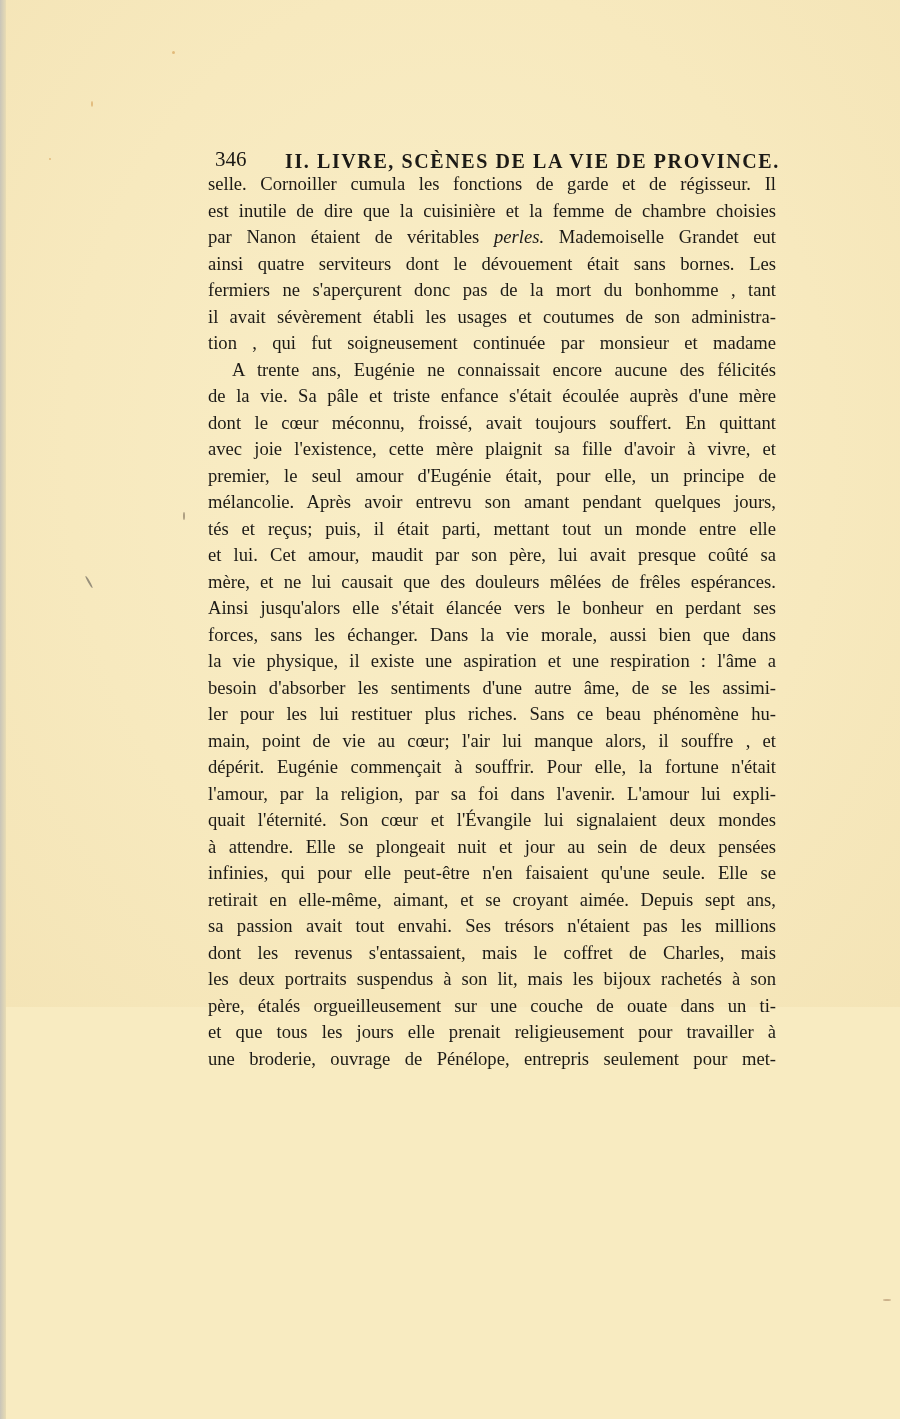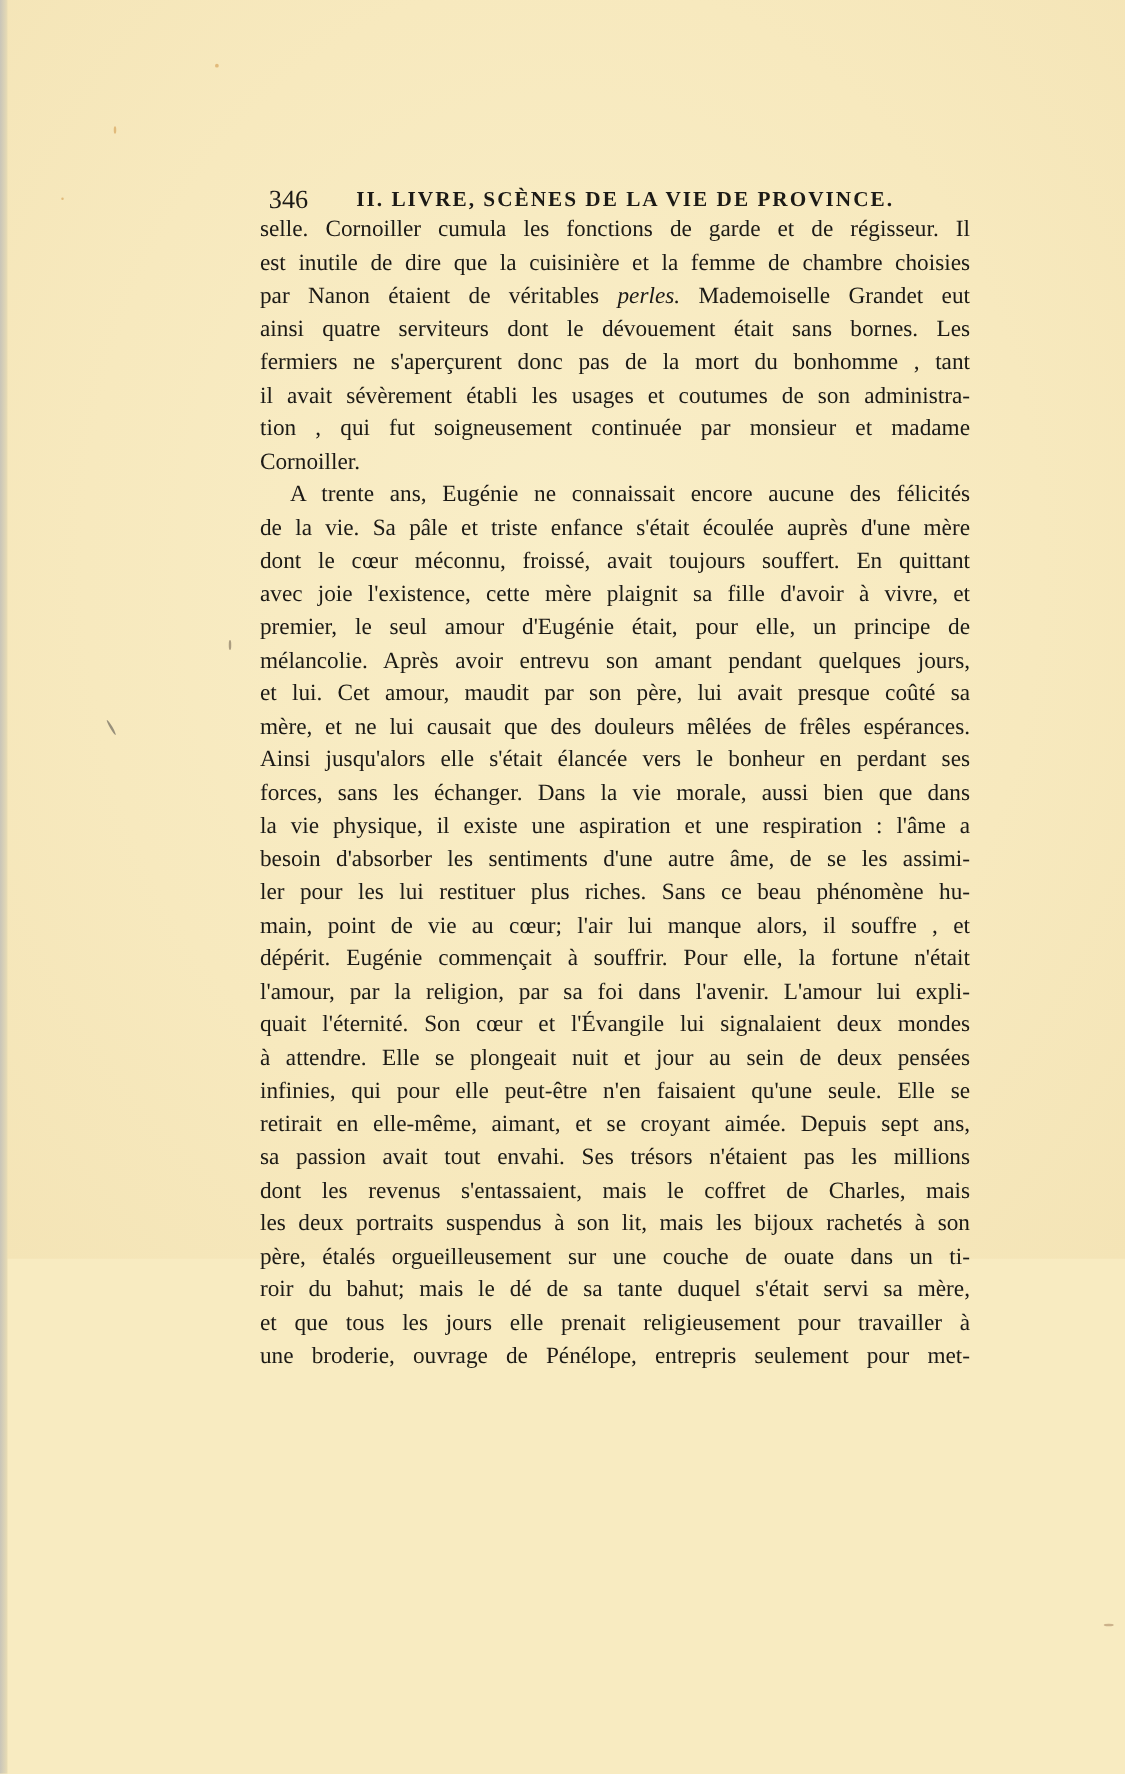--- a/index.html
+++ b/index.html
@@ -45,21 +45,21 @@
     .header .pageno {
       position: absolute;
       left: 0;
       top: 0;
       font-size: 21px;
     }
     .header .running {
       position: absolute;
       left: 70px;
       top: 3px;
-      font-size: 17px;
+      font-size: 20px;
       font-weight: bold;
       letter-spacing: 1.6px;
       font-variant: small-caps;
     }
     .body-text {
       position: absolute;
       left: 208px;
       top: 171px;
       width: 568px;
     }
@@ -104,46 +104,45 @@
   <div class="body-text">
 
     <div>
       <span class="line">selle. Cornoiller cumula les fonctions de garde et de régisseur. Il</span>
       <span class="line">est inutile de dire que la cuisinière et la femme de chambre choisies</span>
       <span class="line"><span>par Nanon étaient de véritables </span><em>perles.</em><span> Mademoiselle Grandet eut</span></span>
       <span class="line">ainsi quatre serviteurs dont le dévouement était sans bornes. Les</span>
       <span class="line">fermiers ne s'aperçurent donc pas de la mort du bonhomme , tant</span>
       <span class="line">il avait sévèrement établi les usages et coutumes de son administra-</span>
       <span class="line">tion , qui fut soigneusement continuée par monsieur et madame</span>
-      <span class="line last">Cornoiller.</span>
     </div>
 
     <div id="para2">
         <span class="line indent">A trente ans, Eugénie ne connaissait encore aucune des félicités</span>
         <span class="line">de la vie. Sa pâle et triste enfance s'était écoulée auprès d'une mère</span>
         <span class="line">dont le cœur méconnu, froissé, avait toujours souffert. En quittant</span>
         <span class="line">avec joie l'existence, cette mère plaignit sa fille d'avoir à vivre, et</span>
         <span class="line">premier, le seul amour d'Eugénie était, pour elle, un principe de</span>
         <span class="line">mélancolie. Après avoir entrevu son amant pendant quelques jours,</span>
+        <span class="line">tés et reçus; puis, il était parti, mettant tout un monde entre elle</span>
         <span class="line">et lui. Cet amour, maudit par son père, lui avait presque coûté sa</span>
         <span class="line">mère, et ne lui causait que des douleurs mêlées de frêles espérances.</span>
         <span class="line">Ainsi jusqu'alors elle s'était élancée vers le bonheur en perdant ses</span>
         <span class="line">forces, sans les échanger. Dans la vie morale, aussi bien que dans</span>
         <span class="line">la vie physique, il existe une aspiration et une respiration : l'âme a</span>
         <span class="line">besoin d'absorber les sentiments d'une autre âme, de se les assimi-</span>
         <span class="line">ler pour les lui restituer plus riches. Sans ce beau phénomène hu-</span>
         <span class="line">main, point de vie au cœur; l'air lui manque alors, il souffre , et</span>
         <span class="line">dépérit. Eugénie commençait à souffrir. Pour elle, la fortune n'était</span>
         <span class="line">l'amour, par la religion, par sa foi dans l'avenir. L'amour lui expli-</span>
         <span class="line">quait l'éternité. Son cœur et l'Évangile lui signalaient deux mondes</span>
         <span class="line">à attendre. Elle se plongeait nuit et jour au sein de deux pensées</span>
         <span class="line">infinies, qui pour elle peut-être n'en faisaient qu'une seule. Elle se</span>
         <span class="line">retirait en elle-même, aimant, et se croyant aimée. Depuis sept ans,</span>
         <span class="line">sa passion avait tout envahi. Ses trésors n'étaient pas les millions</span>
         <span class="line">dont les revenus s'entassaient, mais le coffret de Charles, mais</span>
         <span class="line">les deux portraits suspendus à son lit, mais les bijoux rachetés à son</span>
         <span class="line">père, étalés orgueilleusement sur une couche de ouate dans un ti-</span>
-        <span class="line">roir du bahut; mais le dé de sa tante duquel s'était servi sa mère,</span>
         <span class="line">et que tous les jours elle prenait religieusement pour travailler à</span>
         <span class="line">une broderie, ouvrage de Pénélope, entrepris seulement pour met-</span>
       </div>
   </div>
 </div>
 
 </body></html>

